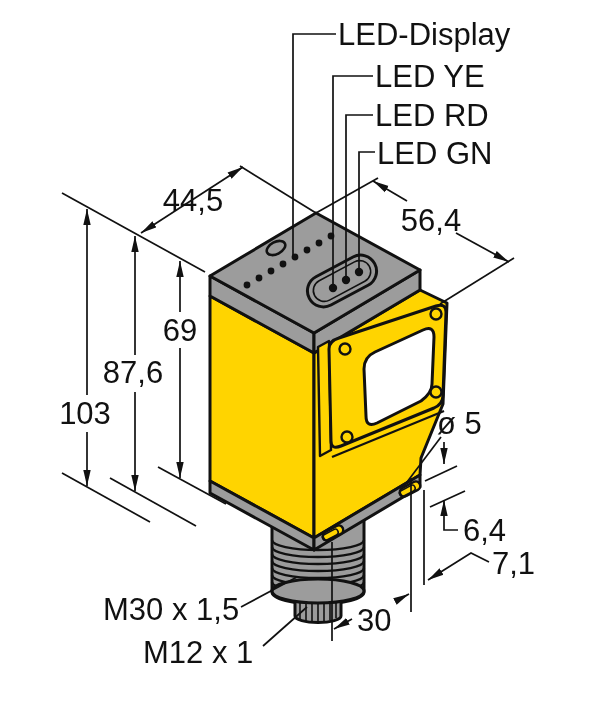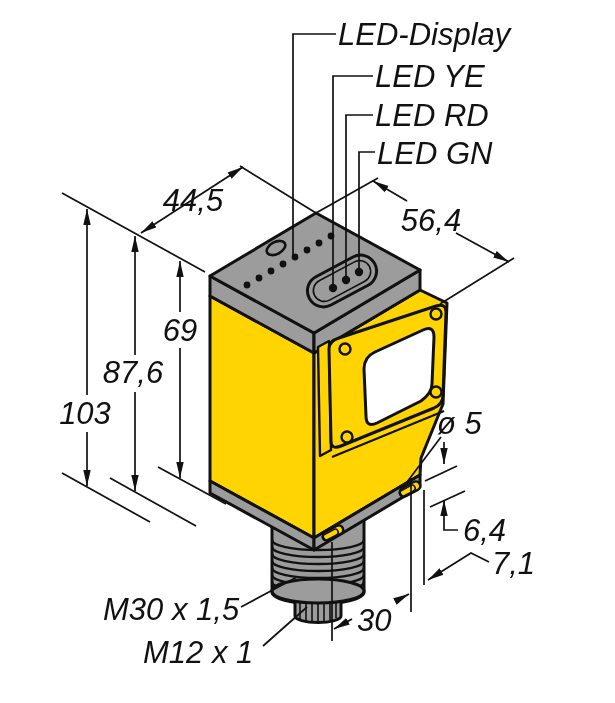--- a/index.html
+++ b/index.html
@@ -1,16 +1,16 @@
 <!DOCTYPE html>
 <html><head>
 <meta charset="utf-8">
 <style>
   html,body{margin:0;padding:0;background:#ffffff;}
-  .stage{width:615px;height:703px;position:relative;background:#fff;overflow:hidden;font-style:italic;}
+  .stage{width:615px;height:703px;position:relative;background:#fff;overflow:hidden;}
   svg{display:block;}
   text{font-family:"Liberation Sans",sans-serif;fill:#111;}
   .dim-line{stroke:#111;stroke-width:1.7;fill:none;}
   .edge{stroke:#111;stroke-width:3;stroke-linejoin:round;}
   .thin{stroke:#111;stroke-width:1.7;fill:none;}
 </style>
 </head>
 <body>
 
 <div class="stage">

